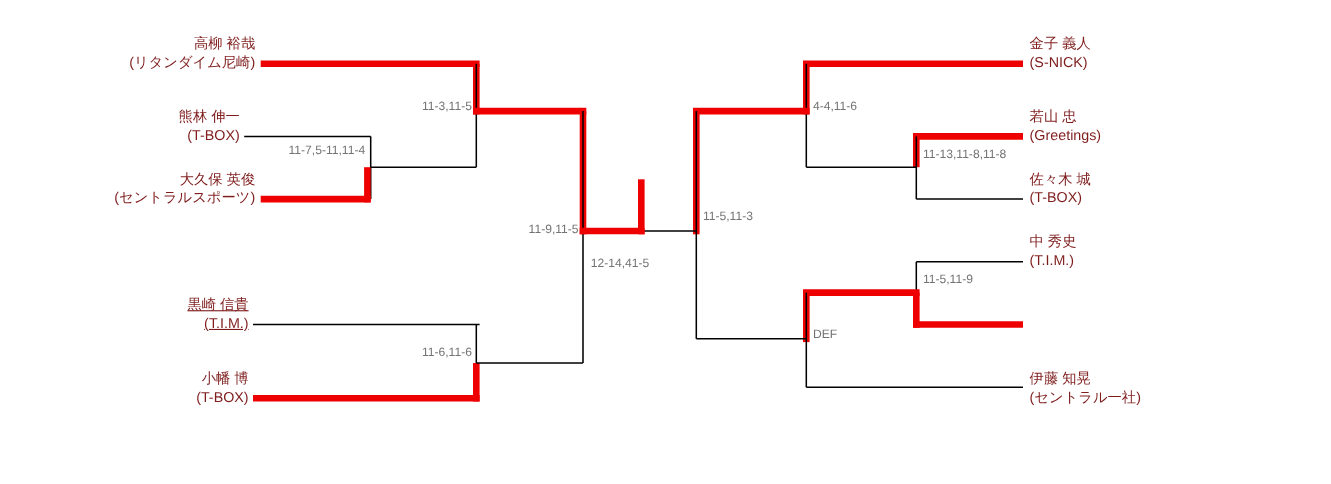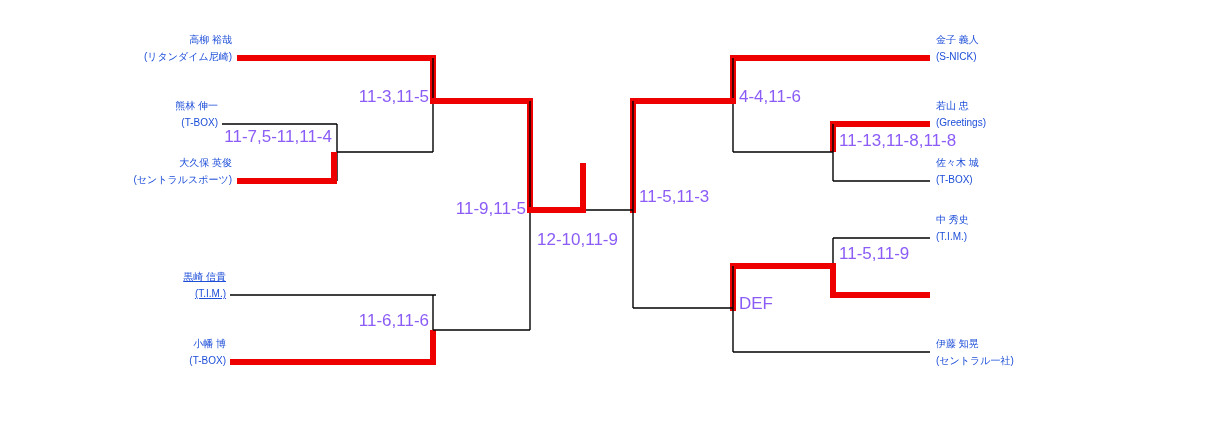--- a/index.html
+++ b/index.html
@@ -21,43 +21,43 @@
   }
   #bracket-svg {
     position: absolute;
     left: 0;
     top: 0;
     width: 1210px;
     height: 440px;
   }
   .player {
     position: absolute;
-    font-size: 10px;
+    font-size: 13px;
     line-height: 17px;
     white-space: nowrap;
-    color: #1d4ed8;
+    color: #7f1d1d;
   }
   .player .pname {
     display: block;
   }
   .player .pclub {
     display: block;
   }
   .player.right-align {
     text-align: right;
   }
   .player.left-align {
     text-align: left;
   }
   .score {
     position: absolute;
-    font-size: 17px;
+    font-size: 11px;
     line-height: 16px;
     white-space: nowrap;
-    color: #8b5cf6;
+    color: #737373;
   }
   .score.r {
     text-align: right;
   }
   .score.l {
     text-align: left;
   }
 </style>
 </head>
 <body>
@@ -179,15 +179,15 @@
   <div class="score l" style="left:839px; top:133px;">11-13,11-8,11-8</div>
 
   <div class="score l" style="left:739px; top:89px;">4-4,11-6</div>
 
   <div class="score l" style="left:839px; top:246px;">11-5,11-9</div>
 
   <div class="score l" style="left:739px; top:296px;">DEF</div>
 
   <div class="score l" style="left:639px; top:189px;">11-5,11-3</div>
 
-  <div class="score l" style="left:537px; top:232px;">12-10,11-9</div>
+  <div class="score l" style="left:537px; top:232px;">12-14,41-5</div>
 
 </div>
 
 </body></html>

